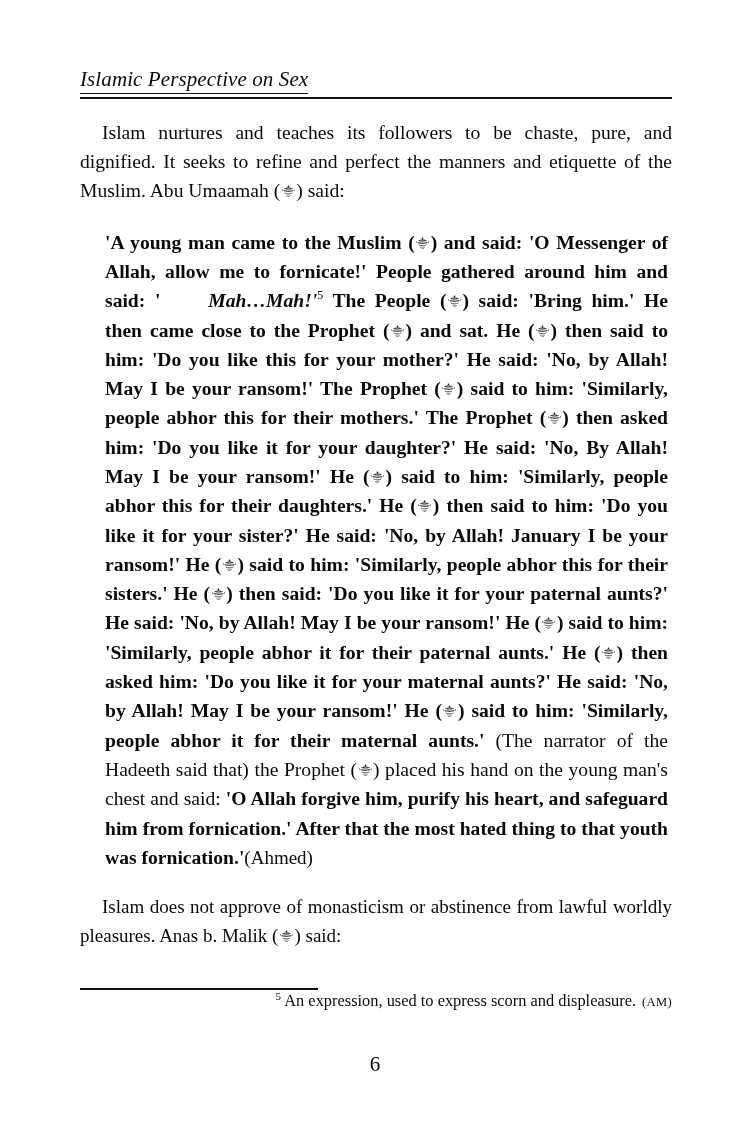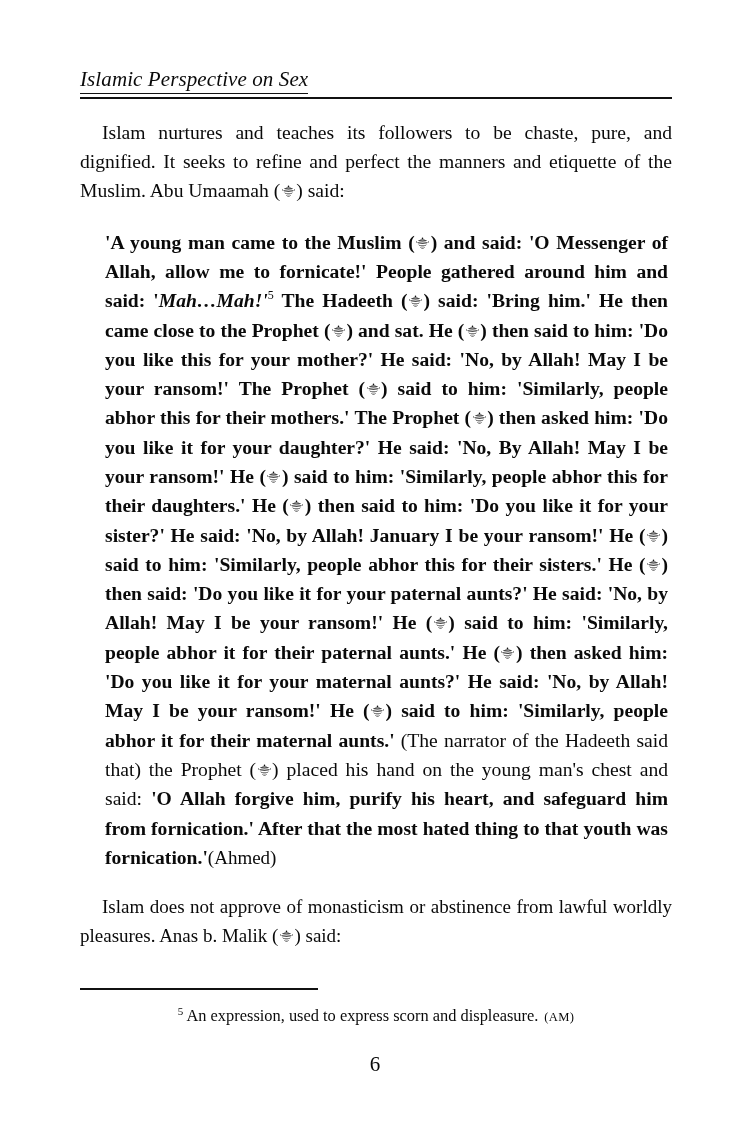--- a/index.html
+++ b/index.html
@@ -86,20 +86,21 @@
     text-align: justify;
     font-weight: bold;
     text-indent: 0;
   }
   .quote-block .reg {
     font-weight: normal;
   }
   .quote-block em {
     font-style: italic;
     font-weight: bold;
+    margin-left: 48px;
   }
   .fn-ref {
     font-size: 12px;
     vertical-align: super;
     line-height: 0;
     font-weight: normal;
   }
   .attrib {
     font-weight: normal;
     font-size: 19px;
@@ -126,24 +127,23 @@
     left: 80px;
     top: 988px;
     width: 592px;
   }
   .footnote-rule {
     width: 238px;
     height: 1.8px;
     background: #111;
   }
   .footnote-text {
-    margin-top: 15px;
     font-size: 16.4px;
     line-height: 22px;
-    text-align: center;
+    text-align: right;
   }
   .footnote-text .fn-num {
     font-size: 11px;
     vertical-align: super;
     line-height: 0;
   }
   .footnote-src {
     font-size: 12.6px;
     letter-spacing: 0.3px;
     margin-left: 6px;
@@ -190,21 +190,21 @@
                 <path d="M7.5 1.4c.5 0 .8.4.8.9s-.3.9-.8.9-.8-.4-.8-.9.3-.9.8-.9z"></path>
                 <path d="M3.3 4.6c1.1-.7 2.6-1.1 4.2-1.1s3.1.4 4.2 1.1c.3.2.1.6-.2.5-1.1-.4-2.5-.6-4-.6s-2.9.2-4 .6c-.3.1-.5-.3-.2-.5z"></path>
                 <path d="M2.4 6.2c1.4-.5 3.2-.8 5.1-.8s3.7.3 5.1.8c.3.1.2.6-.1.5-1.4-.3-3.1-.5-5-.5s-3.6.2-5 .5c-.3.1-.4-.4-.1-.5z"></path>
                 <path d="M3 7.8c1.3-.4 2.9-.6 4.5-.6s3.2.2 4.5.6c.3.1.2.6-.1.5-1.3-.2-2.8-.4-4.4-.4s-3.1.2-4.4.4c-.3.1-.4-.4-.1-.5z"></path>
                 <path d="M4 9.4c1-.3 2.2-.4 3.5-.4s2.5.1 3.5.4c.3.1.2.5-.1.5-1-.2-2.2-.3-3.4-.3s-2.4.1-3.4.3c-.3 0-.4-.4-.1-.5z"></path>
                 <path d="M5.2 11c.7-.2 1.5-.3 2.3-.3s1.6.1 2.3.3c.3.1.2.5-.1.5-.7-.1-1.4-.2-2.2-.2s-1.5.1-2.2.2c-.3 0-.4-.4-.1-.5z"></path>
                 <path d="M6.4 12.5c.35-.1.72-.15 1.1-.15s.75.05 1.1.15c.28.08.2.5-.08.45-.33-.06-.67-.09-1.02-.09s-.69.03-1.02.09c-.28.05-.36-.37-.08-.45z"></path>
                 <path d="M1.5 5.3c.25 0 .42.25.42.6s-.17.6-.42.6-.42-.25-.42-.6.17-.6.42-.6z"></path>
                 <path d="M13.5 5.3c.25 0 .42.25.42.6s-.17.6-.42.6-.42-.25-.42-.6.17-.6.42-.6z"></path>
               </g>
-            </svg></span>)</span><span> and said: 'O Messenger of Allah, allow me to fornicate!' People gathered around him and said: '</span><em>Mah…Mah!'</em><span class="fn-ref">5</span><span> The Hadeeth </span><span>(<span class="hon"><svg width="15" height="15" viewBox="0 0 15 15" aria-hidden="true">
+            </svg></span>)</span><span> and said: 'O Messenger of Allah, allow me to fornicate!' People gathered around him and said: '</span><em>Mah…Mah!'</em><span class="fn-ref">5</span><span> The People </span><span>(<span class="hon"><svg width="15" height="15" viewBox="0 0 15 15" aria-hidden="true">
               <g fill="#111">
                 <path d="M7.5 1.4c.5 0 .8.4.8.9s-.3.9-.8.9-.8-.4-.8-.9.3-.9.8-.9z"></path>
                 <path d="M3.3 4.6c1.1-.7 2.6-1.1 4.2-1.1s3.1.4 4.2 1.1c.3.2.1.6-.2.5-1.1-.4-2.5-.6-4-.6s-2.9.2-4 .6c-.3.1-.5-.3-.2-.5z"></path>
                 <path d="M2.4 6.2c1.4-.5 3.2-.8 5.1-.8s3.7.3 5.1.8c.3.1.2.6-.1.5-1.4-.3-3.1-.5-5-.5s-3.6.2-5 .5c-.3.1-.4-.4-.1-.5z"></path>
                 <path d="M3 7.8c1.3-.4 2.9-.6 4.5-.6s3.2.2 4.5.6c.3.1.2.6-.1.5-1.3-.2-2.8-.4-4.4-.4s-3.1.2-4.4.4c-.3.1-.4-.4-.1-.5z"></path>
                 <path d="M4 9.4c1-.3 2.2-.4 3.5-.4s2.5.1 3.5.4c.3.1.2.5-.1.5-1-.2-2.2-.3-3.4-.3s-2.4.1-3.4.3c-.3 0-.4-.4-.1-.5z"></path>
                 <path d="M5.2 11c.7-.2 1.5-.3 2.3-.3s1.6.1 2.3.3c.3.1.2.5-.1.5-.7-.1-1.4-.2-2.2-.2s-1.5.1-2.2.2c-.3 0-.4-.4-.1-.5z"></path>
                 <path d="M6.4 12.5c.35-.1.72-.15 1.1-.15s.75.05 1.1.15c.28.08.2.5-.08.45-.33-.06-.67-.09-1.02-.09s-.69.03-1.02.09c-.28.05-.36-.37-.08-.45z"></path>
                 <path d="M1.5 5.3c.25 0 .42.25.42.6s-.17.6-.42.6-.42-.25-.42-.6.17-.6.42-.6z"></path>
                 <path d="M13.5 5.3c.25 0 .42.25.42.6s-.17.6-.42.6-.42-.25-.42-.6.17-.6.42-.6z"></path>

